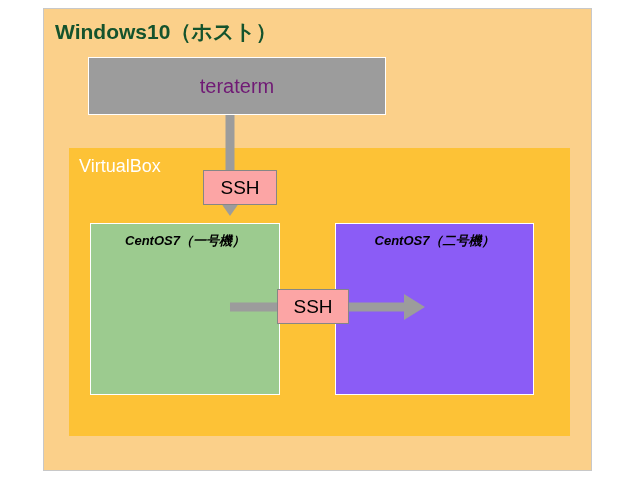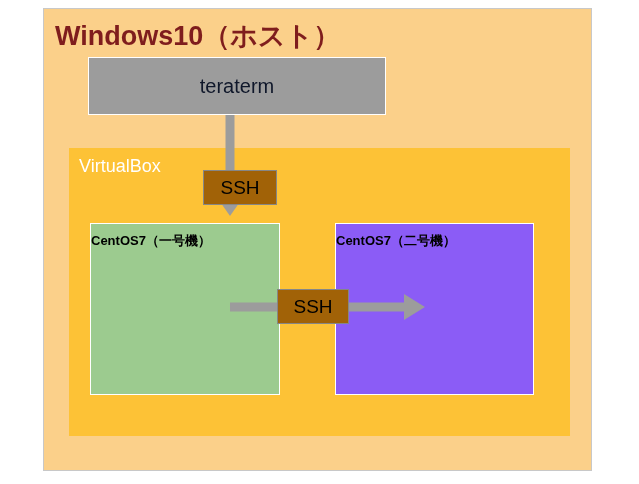--- a/index.html
+++ b/index.html
@@ -30,23 +30,23 @@
     width: 549px;
     height: 463px;
     background: #fbd08a;
     border: 1px solid #c8c8c8;
     box-sizing: border-box;
   }
   .host-title {
     position: absolute;
     left: 55px;
     top: 18px;
-    font-size: 27px;
+    font-size: 21px;
     font-weight: bold;
-    color: #7f1d1d;
+    color: #14532d;
     letter-spacing: 0px;
     white-space: nowrap;
   }
 
   
   .teraterm-box {
     position: absolute;
     left: 88px;
     top: 57px;
     width: 298px;
@@ -57,21 +57,21 @@
   }
   .teraterm-label {
     position: absolute;
     left: 0; top: 0;
     width: 100%;
     height: 100%;
     display: flex;
     align-items: center;
     justify-content: center;
     font-size: 20px;
-    color: #0f172a;
+    color: #701a75;
     white-space: nowrap;
   }
 
   
   .vbox-box {
     position: absolute;
     left: 69px;
     top: 148px;
     width: 501px;
     height: 288px;
@@ -106,31 +106,32 @@
     top: 223px;
     width: 199px;
     height: 172px;
     background: #8b5cf6;
   }
   .guest-label {
     position: absolute;
     left: 0;
     top: 8px;
     width: 100%;
-    text-align: left;
+    text-align: center;
     font-size: 13px;
     font-weight: bold;
     color: #000000;
     white-space: nowrap;
+    font-style: italic;
   }
 
   
   .ssh-box {
     position: absolute;
-    background: #a16207;
+    background: #fca5a5;
     border: 1px solid #868686;
     box-sizing: border-box;
     display: flex;
     align-items: center;
     justify-content: center;
     font-size: 19px;
     color: #000000;
   }
   .ssh-1 {
     left: 203px;

